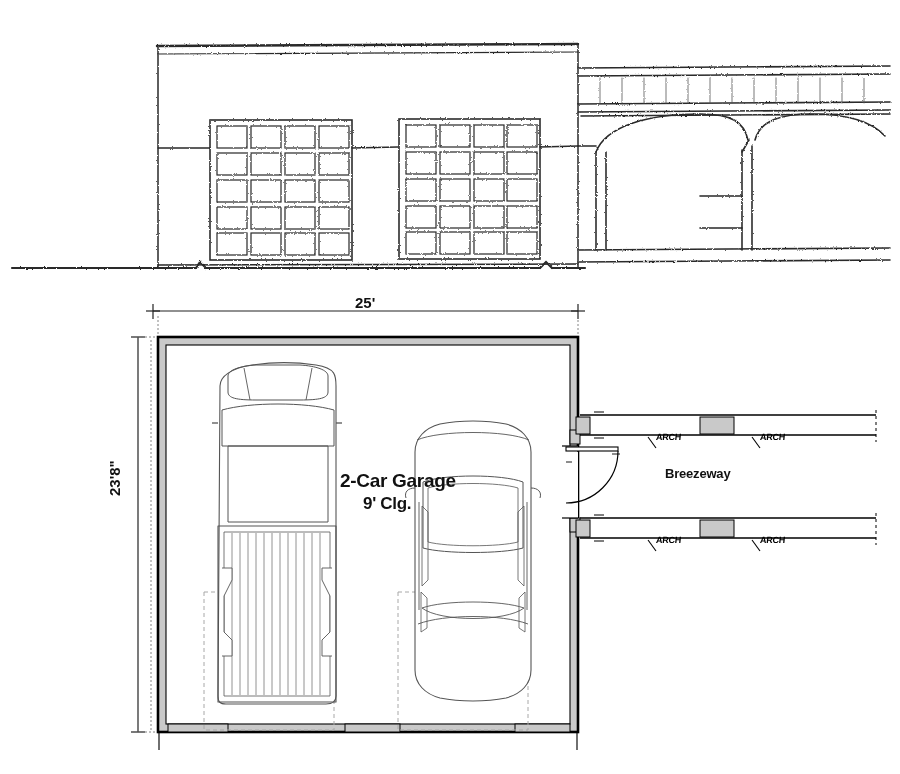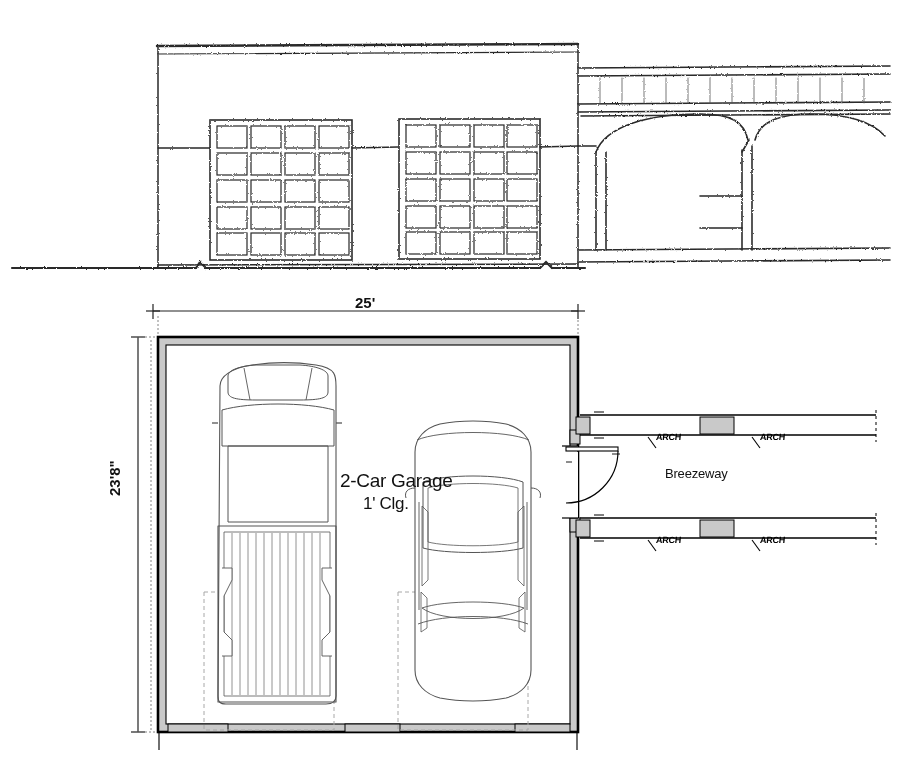--- a/index.html
+++ b/index.html
@@ -2,21 +2,21 @@
 <html><head>
 <meta charset="utf-8">
 <title>Garage Plan</title>
 <style>
   html,body{margin:0;padding:0;background:#ffffff;}
   body{width:900px;height:774px;position:relative;overflow:hidden;
        font-family:"Liberation Sans", sans-serif;color:#000;}
   #sheet{position:absolute;left:0;top:0;width:900px;height:683px;}
   .abs{position:absolute;}
   svg{display:block;}
-  .lbl{position:absolute;font-weight:normal;color:#111;white-space:nowrap;}
+  .lbl{position:absolute;font-weight:bold;color:#111;white-space:nowrap;}
   #lbl-garage{left:340px;top:470px;font-size:19px;letter-spacing:-0.3px;}
   #lbl-clg{left:363px;top:494px;font-size:17px;letter-spacing:-0.3px;}
   #lbl-breezeway{left:665px;top:466px;font-size:13px;letter-spacing:-0.2px;}
   #lbl-width{left:355px;top:294px;font-size:15px;font-weight:bold;}
   #lbl-depth{left:106px;top:496px;font-size:15px;font-weight:bold;
              transform:rotate(-90deg);transform-origin:left top;}
   .archtxt{position:absolute;font-size:9px;font-weight:bold;
            font-family:"Liberation Sans", sans-serif;
            transform:skewX(-6deg);letter-spacing:-0.2px;}
 </style>
@@ -330,21 +330,21 @@
 
   </svg>
   </div>
 
   <div class="lbl" id="lbl-width">25'</div>
 
   <div class="lbl" id="lbl-depth">23'8"</div>
 
   <div class="lbl" id="lbl-garage">2-Car Garage</div>
 
-  <div class="lbl" id="lbl-clg">1' Clg.</div>
+  <div class="lbl" id="lbl-clg">9' Clg.</div>
 
   <div class="lbl" id="lbl-breezeway">Breezeway</div>
 
   <div class="archtxt" style="left:656px;top:432px;">ARCH</div>
   <div class="archtxt" style="left:760px;top:432px;">ARCH</div>
   <div class="archtxt" style="left:656px;top:535px;">ARCH</div>
   <div class="archtxt" style="left:760px;top:535px;">ARCH</div>
 
 </div>
 

